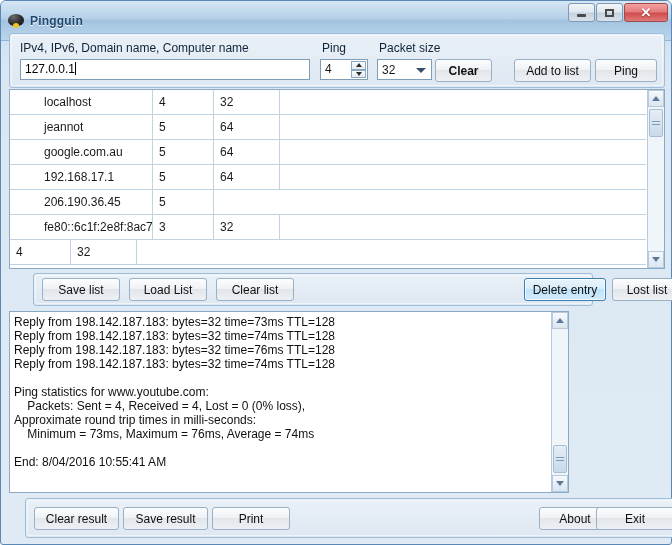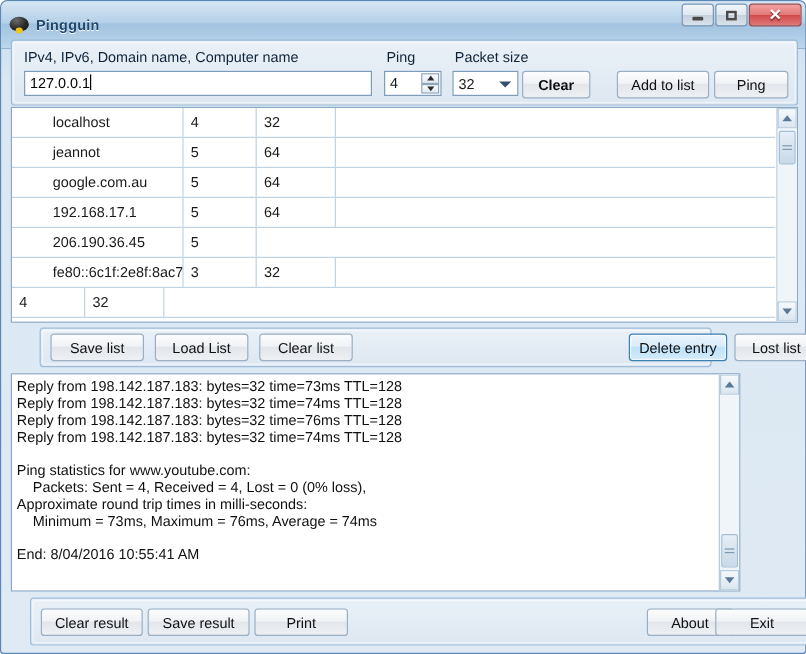--- a/index.html
+++ b/index.html
@@ -259,21 +259,21 @@
   .sb-grip { width: 8px; height: 0; border-top: 1px solid #7d99b5; border-bottom: 1px solid #7d99b5; height:4px; box-sizing:border-box;}
   .sb-tri-up{width:0;height:0;border-left:4px solid transparent;border-right:4px solid transparent;border-bottom:5px solid #5b7a97;}
   .sb-tri-dn{width:0;height:0;border-left:4px solid transparent;border-right:4px solid transparent;border-top:5px solid #5b7a97;}
 
   
   #mid-panel { left: 0; top: 272px; width: 560px; height: 33px; margin-left: 32px; }
 
   
   #result-panel {
     position: absolute;
-    left: 8px; top: 310px; width: 608px; height: 182px;
+    left: 8px; top: 310px; width: 560px; height: 182px;
     box-sizing: border-box;
     background: #ffffff;
     border: 1px solid #8aa9c6;
     overflow: hidden;
   }
   #result-text {
     position: absolute;
     left: 4px; top: 3px; right: 20px;
     font-family: "Liberation Sans", sans-serif;
     font-size: 12px;

